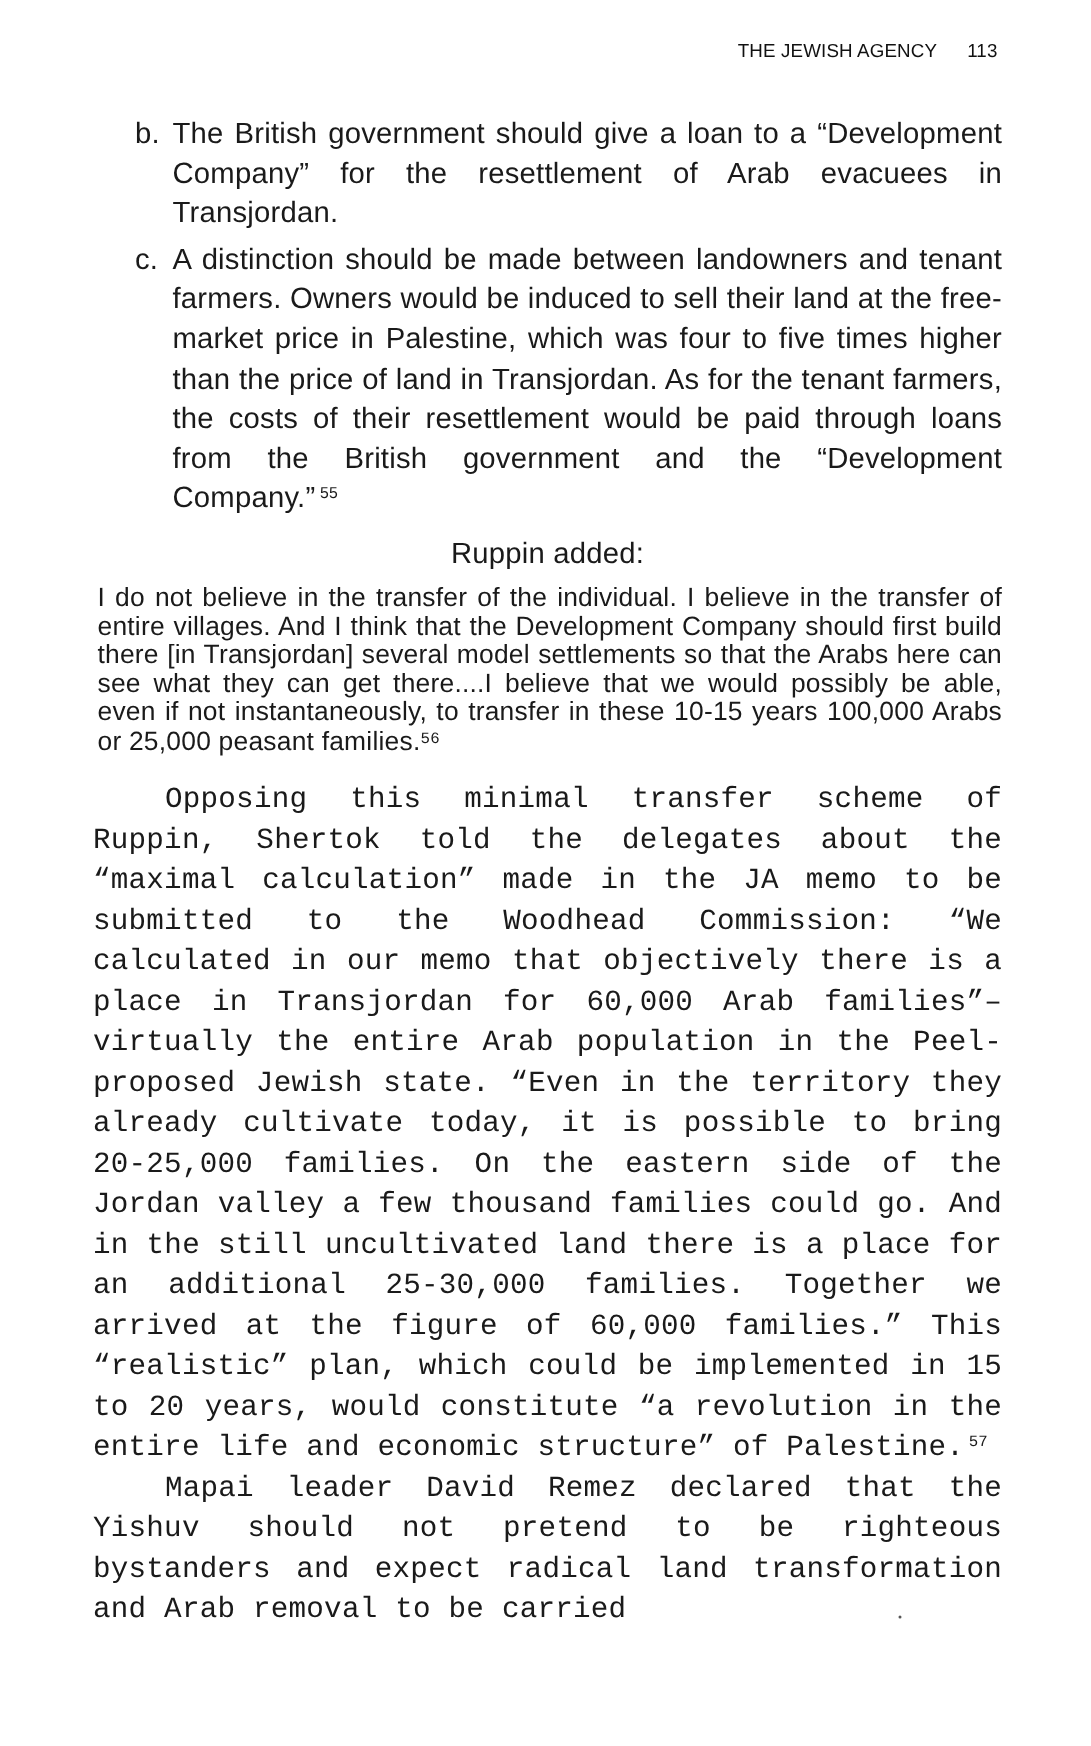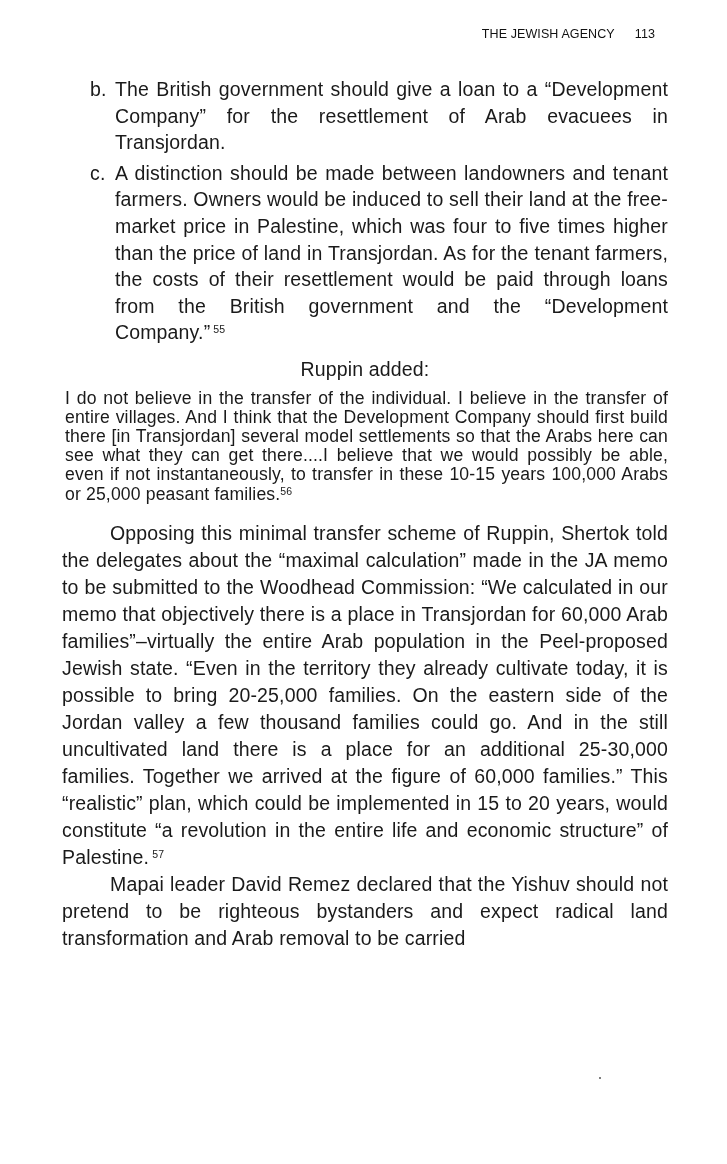--- a/index.html
+++ b/index.html
@@ -11,21 +11,21 @@
       width: 727px;
       height: 1164px;
       position: relative;
       overflow: hidden;
       color: #1a1a1a;
       font-family: "Liberation Sans", "DejaVu Sans", sans-serif;
     }
     .running-head {
       position: absolute;
       top: 27px;
-      right: 72px;
+      right: 62px;
       font-size: 12.5px;
       letter-spacing: 0.1px;
       color: #111;
       white-space: nowrap;
     }
     .running-head .folio {
       margin-left: 20px;
     }
     .page {
       position: absolute;
@@ -65,27 +65,29 @@
     .blockquote {
       margin: 0 0 0 3px;
       padding-left: 0;
       font-size: 17.6px;
       line-height: 19.2px;
       text-align: justify;
     }
     .blockquote sup.fn {
       margin-left: 0;
       vertical-align: 5px;
+      font-family: Liberation Mono, monospace;
     }
     .para {
       margin-top: 16px;
       text-indent: 48px;
       text-align: justify;
       font-size: 19.5px;
       line-height: 27px;
+      font-family: Liberation Mono, monospace;
     }
     .para + .para {
       margin-top: 0;
     }
     .speck {
       position: absolute;
       left: 599px;
       top: 1077px;
       width: 2px;
       height: 2px;

